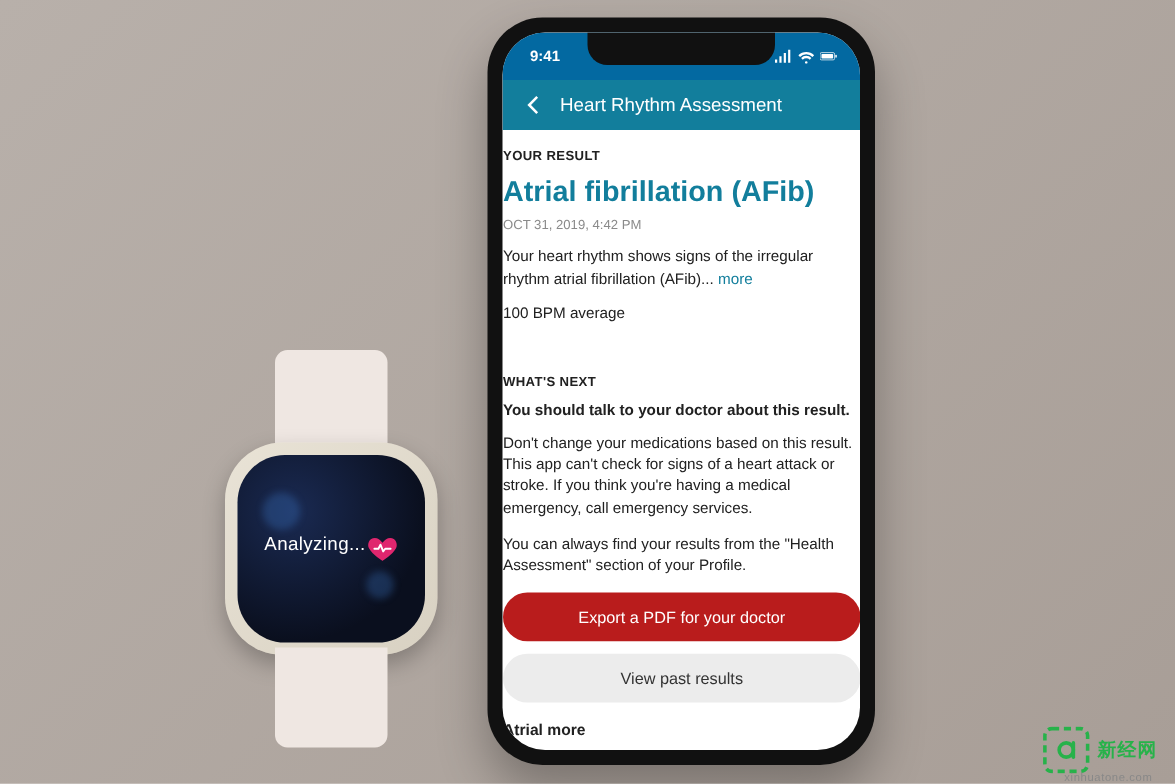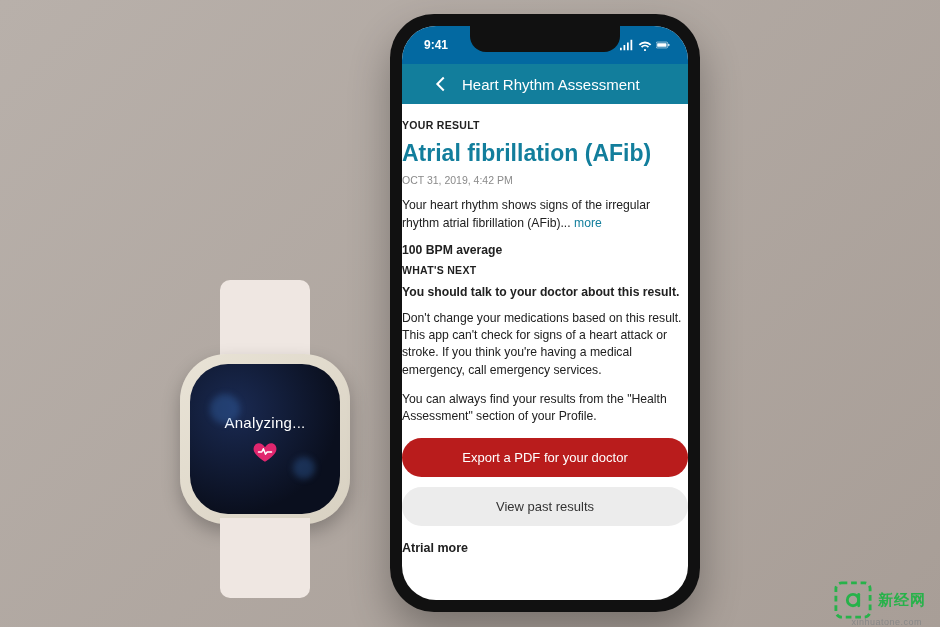--- a/index.html
+++ b/index.html
@@ -14,21 +14,21 @@
     
     .watch-wrap { position: absolute; left: 175px; top: 280px; width: 180px; }
     .watch-band-top, .watch-band-bottom { width: 90px; height: 80px; margin: 0 auto; background: #efe7e2; }
     .watch-band-top { border-radius: 10px 10px 0 0; }
     .watch-band-bottom { border-radius: 0 0 10px 10px; }
     .watch-case { width: 170px; height: 170px; margin: -6px auto; border-radius: 46px;
                    background: linear-gradient(135deg,#e9e3d6,#d8d1c2);
                    padding: 10px; box-shadow: 0 8px 18px rgba(0,0,0,.25); }
     .watch-face { width: 100%; height: 100%; border-radius: 38px;
                   background: radial-gradient(circle at 30% 30%,#1a2a52 0%,#0a0f1e 70%);
-                  display: flex; flex-direction: column; align-items: center; justify-content: center;
+                  display: flex; flex-direction: row; align-items: center; justify-content: center;
                   position: relative; overflow: hidden; }
     .watch-face::before, .watch-face::after {
       content:""; position:absolute; border-radius:50%; background:rgba(60,120,200,.3); filter:blur(3px);
     }
     .watch-face::before { width:30px; height:30px; left:20px; top:30px; }
     .watch-face::after  { width:22px; height:22px; right:25px; bottom:35px; }
     .watch-text { color:#fff; font-size:15px; letter-spacing:.3px; margin-bottom:8px; }
     .heart-icon-svg { width:26px; height:26px; fill:#e0266e; }
 
     
@@ -38,31 +38,31 @@
     .phone-screen { width:100%; height:100%; background:#fff; border-radius:34px; overflow:hidden;
                     display:flex; flex-direction:column; position:relative; }
     .notch { position:absolute; top:0; left:50%; transform:translateX(-50%);
              width:150px; height:26px; background:#111; border-radius:0 0 16px 16px; z-index:5; }
 
     .status-bar { height:38px; background:#0369a1; display:flex; align-items:center;
                   justify-content:space-between; padding:0 18px 0 22px; color:#fff; font-size:12px; font-weight:600; }
     .status-right { display:flex; align-items:center; gap:4px; }
     .status-right svg { width:14px; height:12px; fill:#fff; }
 
-    .nav-bar { height:40px; background:#127e9c; display:flex; align-items:center; padding:0 28px; color:#fff; }
+    .nav-bar { height:40px; background:#127e9c; display:flex; align-items:center; padding:0 14px; color:#fff; }
     .back-chevron { width:22px; height:22px; stroke:#fff; stroke-width:2.2; fill:none; cursor:pointer; }
     .nav-title { margin-left:10px; font-size:15px; font-weight:500; }
 
     .content { flex:1; overflow-y:auto; padding:14px 0 10px; color:#212121; font-size:12.2px; line-height:1.42; }
     .label-upper { font-size:10.5px; font-weight:700; letter-spacing:.3px; margin-bottom:4px; }
     .result-title { color:#127e9c; font-size:23px; font-weight:700; margin-bottom:3px; }
     .timestamp { font-size:10.5px; color:#8a8a8a; text-transform:uppercase; margin-bottom:10px; }
     .body-text { margin-bottom:10px; }
     .more-link { color:#127e9c; }
-    .bpm { font-weight:700; margin-bottom:4px; }
+    .bpm { font-weight:400; margin-bottom:40px; }
     .next-label { font-size:10.5px; font-weight:700; letter-spacing:.3px; margin-bottom:6px; }
     .next-lead { font-weight:700; margin-bottom:8px; }
     .paragraph { margin-bottom:12px; }
 
     .btn { width:100%; padding:12px 0; border:none; border-radius:22px; font-size:13px; margin-bottom:10px; font-weight:500; cursor:pointer; }
     .btn-primary { background:#b91c1c; color:#fff; }
     .btn-secondary { background:#ececec; color:#333; }
     .learn-more { font-weight:700; font-size:12.5px; margin-top:4px; }
 
     

